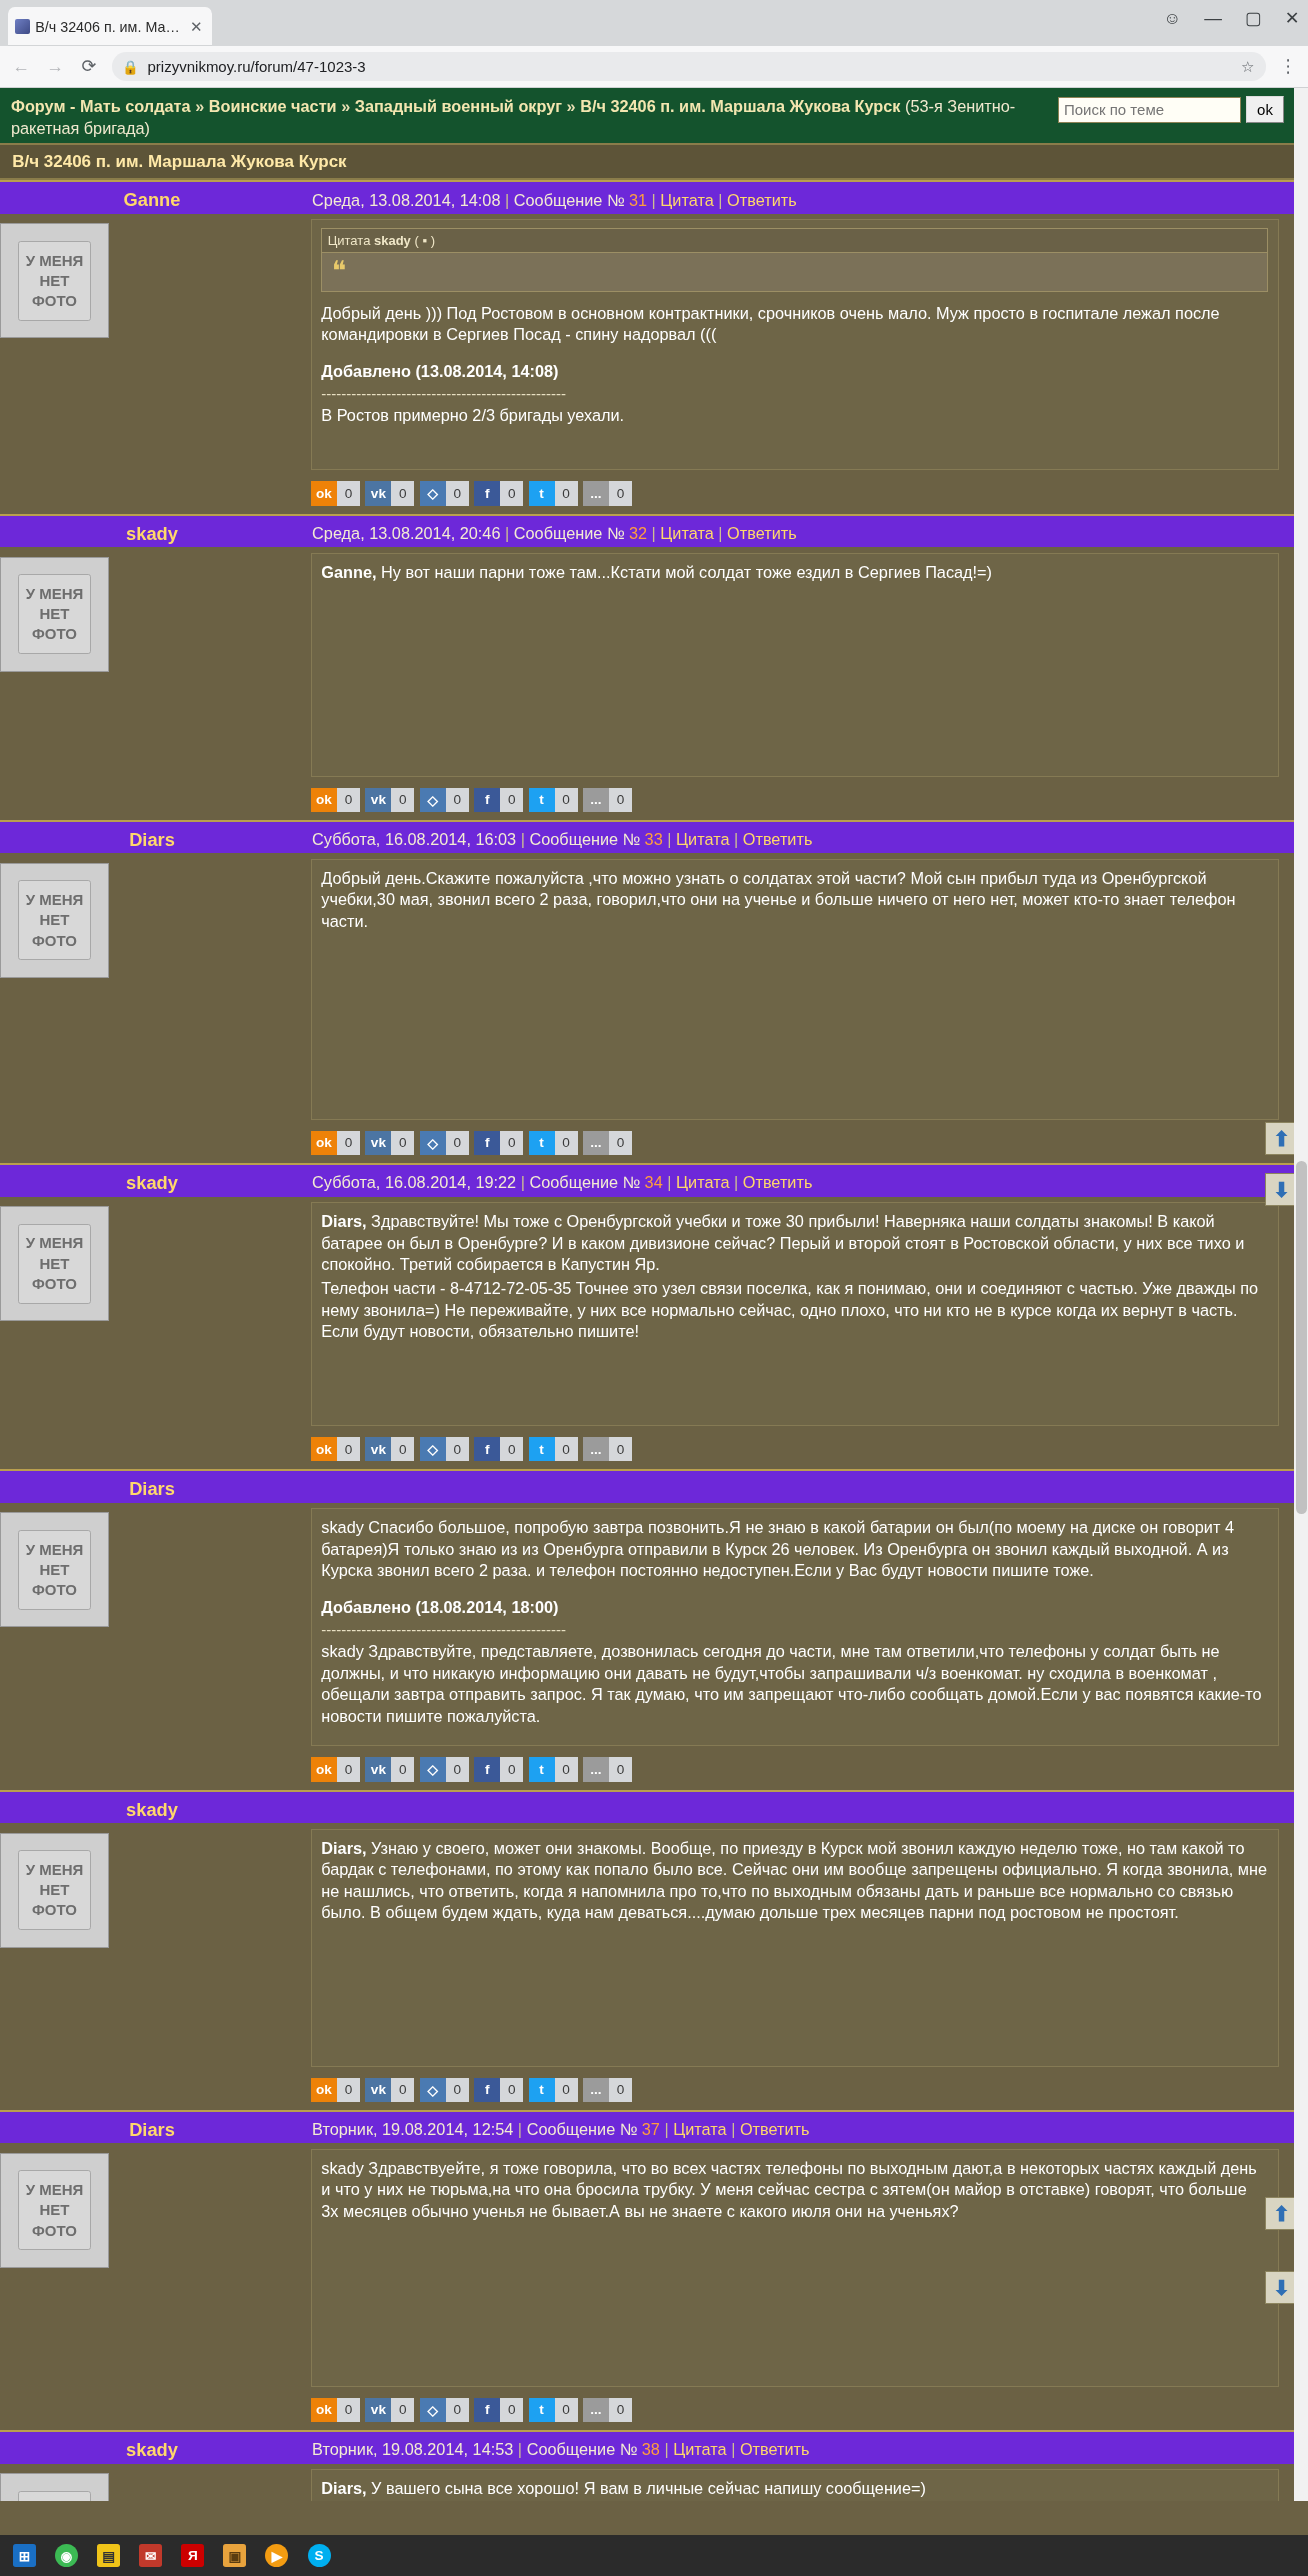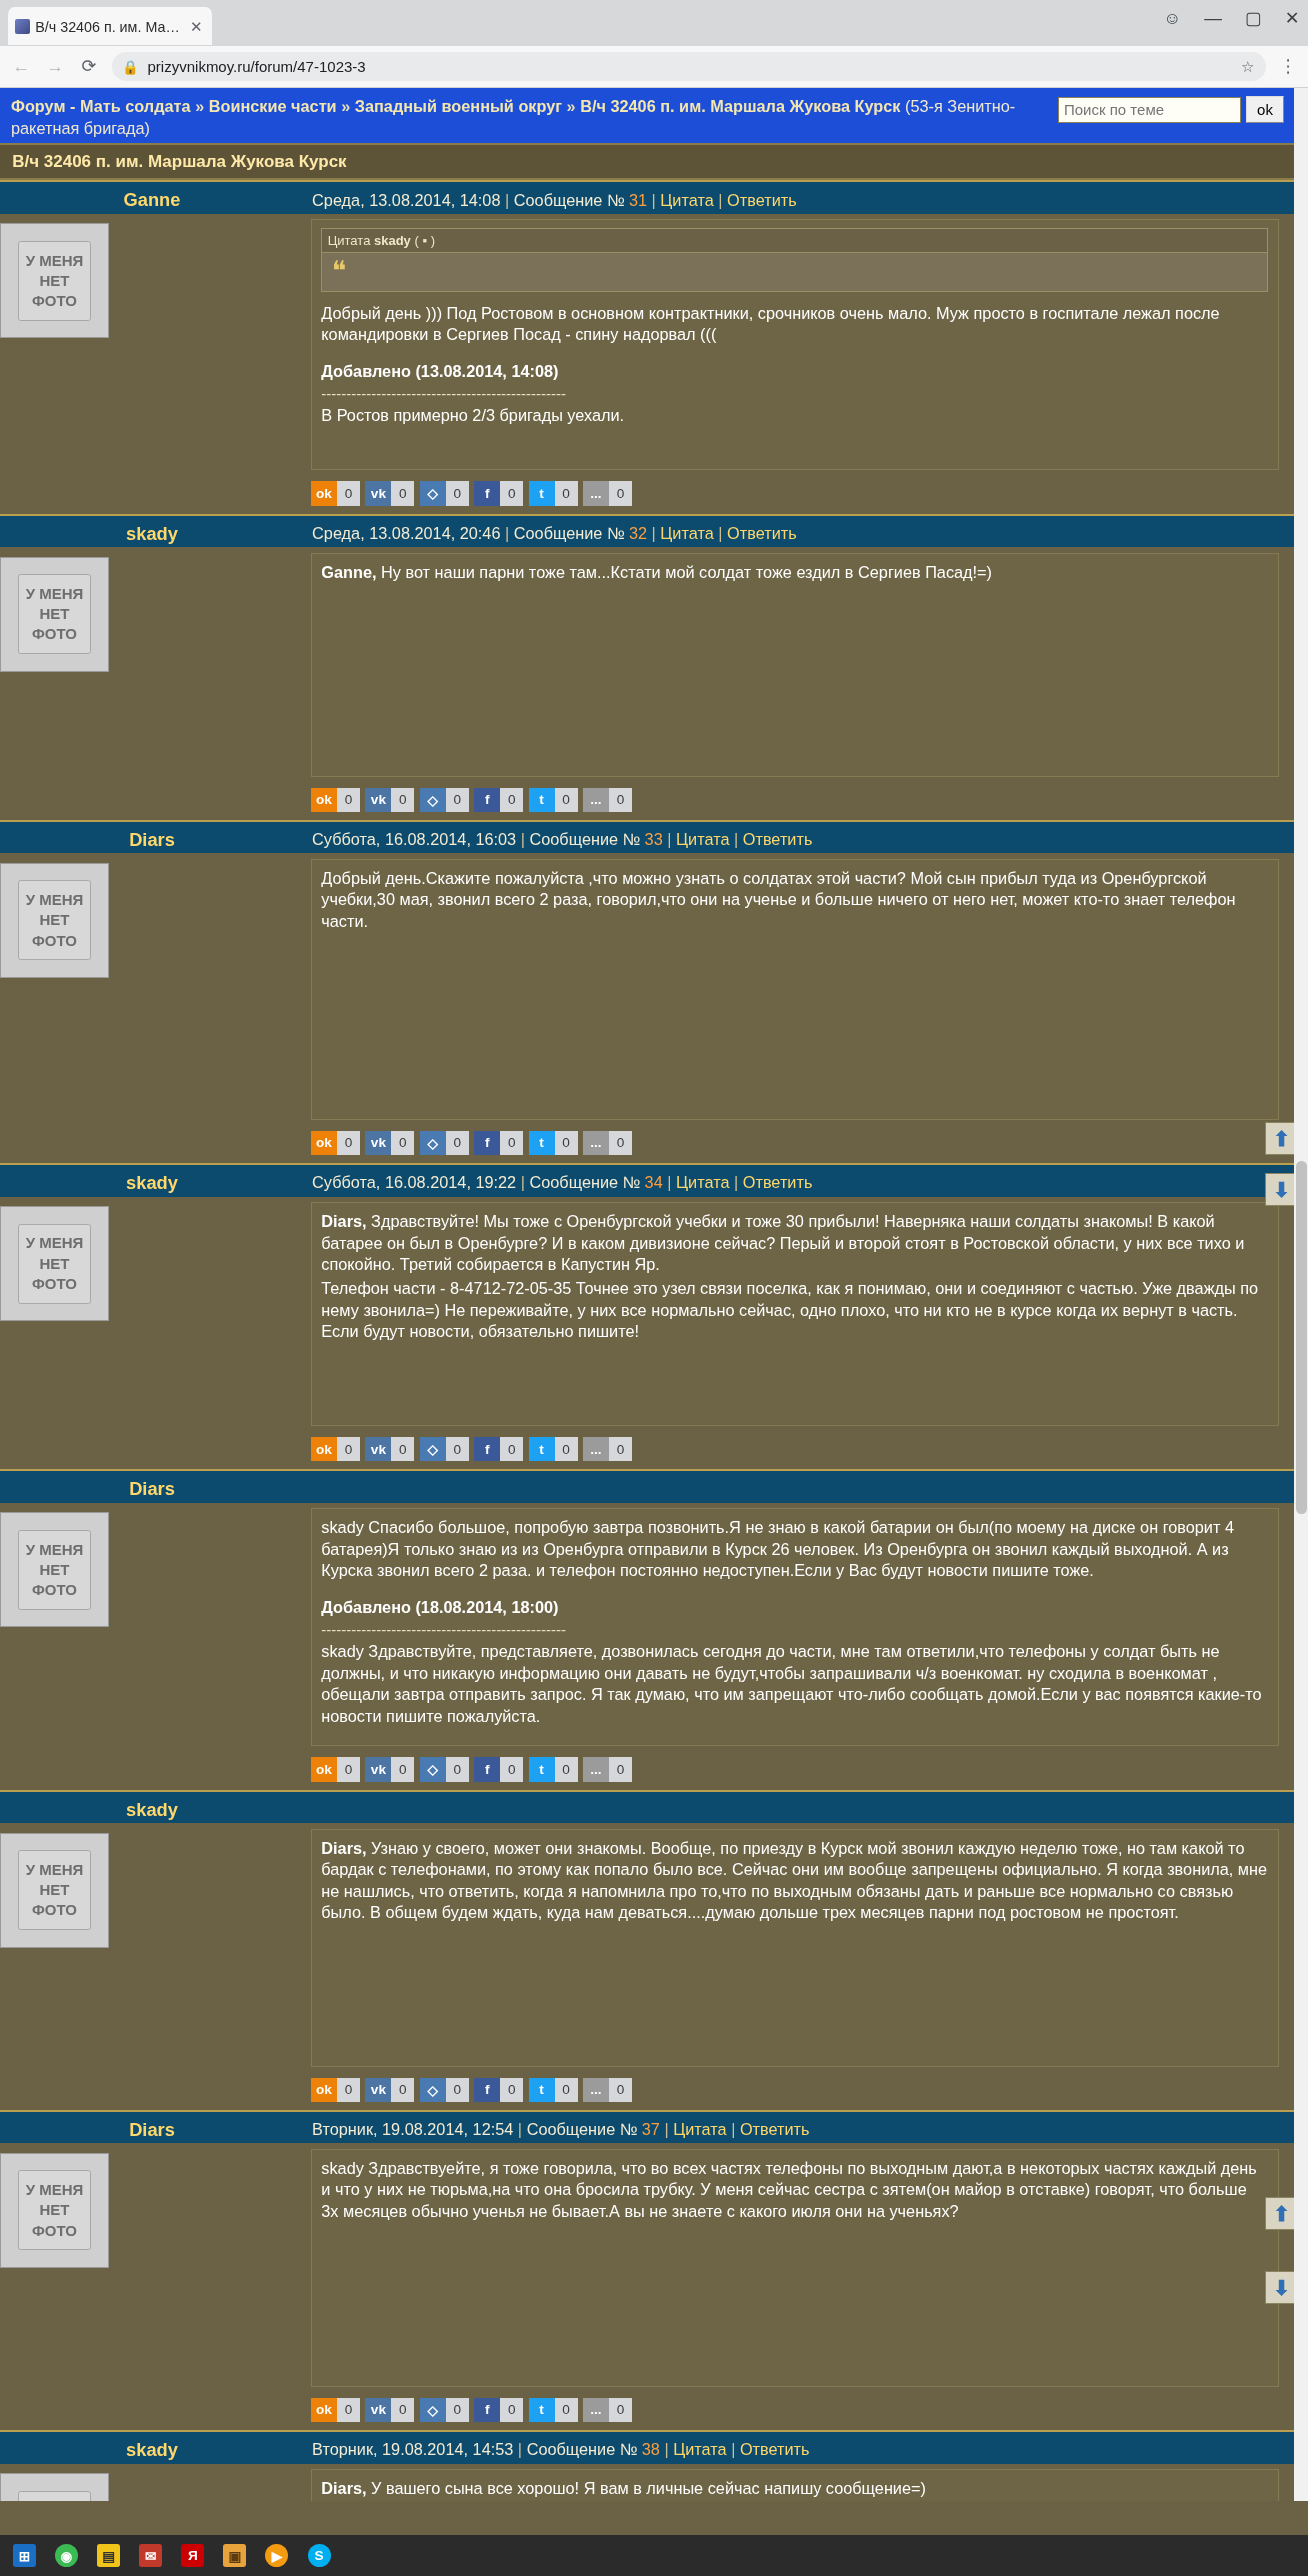--- a/index.html
+++ b/index.html
@@ -39,42 +39,42 @@
   }
   .urlbar .lock { font-size:13.6px; color:#5f6368; }
   .urlbar .url { flex:1 1 auto; }
   .urlbar .star { font-size:15px; color:#5f6368; }
 
   
   .page { width:1309px; height:2413px; background:#6b6144; position:relative; overflow:hidden; }
   .content { width:1295px; }
 
   .breadcrumbbar {
-    background:#1d4ed8; color:#f0e6c8; padding:6.8px 11px 4.1px 11px; font-size:16.3px; line-height:1.35;
+    background:#14532d; color:#f0e6c8; padding:6.8px 11px 4.1px 11px; font-size:16.3px; line-height:1.35;
     display:flex; justify-content:space-between; align-items:flex-start; gap:13.6px;
   }
   .crumbs a { color:#f3e6b0; text-decoration:none; font-weight:bold; }
   .crumbs .sep { color:#e9dfb4; font-weight:bold; }
   .crumbs .plain { color:#f1e9cf; font-weight:normal; }
   .searchbox { display:flex; align-items:center; gap:5.4px; flex:0 0 auto; padding-top:1.4px; }
   .searchbox input {
     width:183px; height:26px; border:0.7px solid #8d8255; background:#fffef6; font-size:15px;
     padding:0 5.4px; color:#333;
   }
   .searchbox button {
     height:27px; min-width:38px; font-size:15px; background:#f0f0f0; border:1.4px outset #dcdcdc; cursor:pointer;
   }
 
   .titlebar {
     background:#5d5438; color:#ffe9a8; font-weight:bold; font-size:17px;
     padding:6.8px 12.2px; border-top:2px solid #8a7c4a; border-bottom:2px solid #8a7c4a;
   }
 
   .post { border-top:2.7px double #b99f4e; }
-  .post-head { display:flex; background:#0c4a6e; }
+  .post-head { display:flex; background:#6d28d9; }
   .author-cell {
     width:304px; flex:0 0 304px; text-align:center; padding:6.8px 0 2.7px 0;
   }
   .author-name { color:#ffd86b; font-weight:bold; font-size:18.3px; }
   .meta-cell { flex:1 1 auto; padding:8.1px 0 4.1px 8.1px; font-size:16.3px; color:#f4ecd3; }
   .meta-cell a { color:#ffd86b; text-decoration:none; }
   .meta-cell .num { color:#ff9e3d; }
   .meta-cell .bar { color:#cdbf92; }
 
   .post-body { display:flex; }

